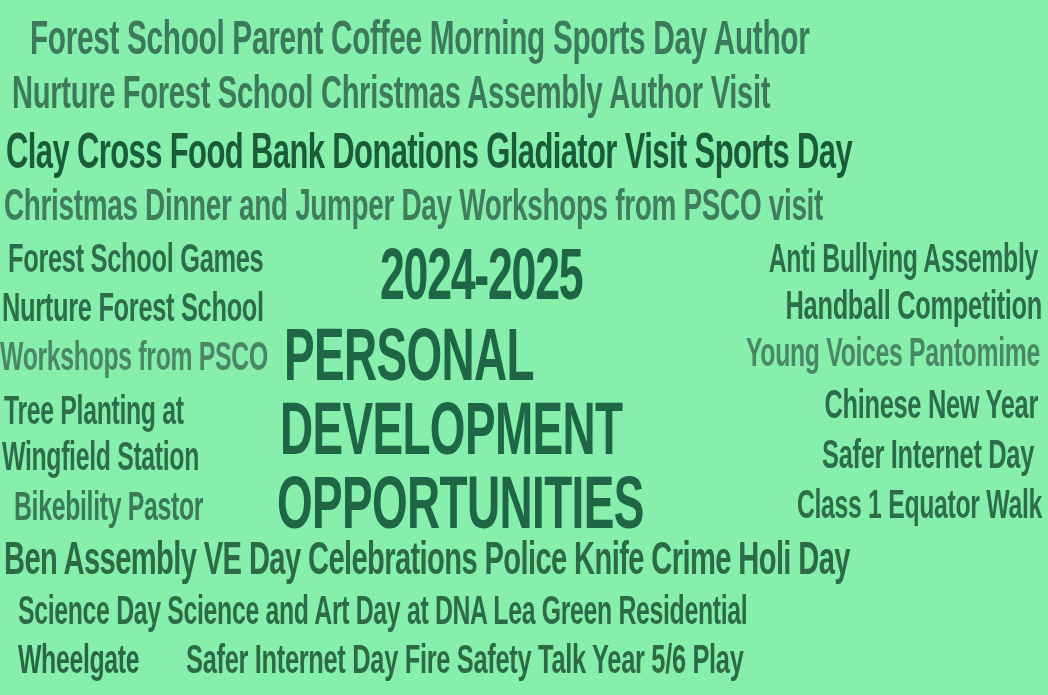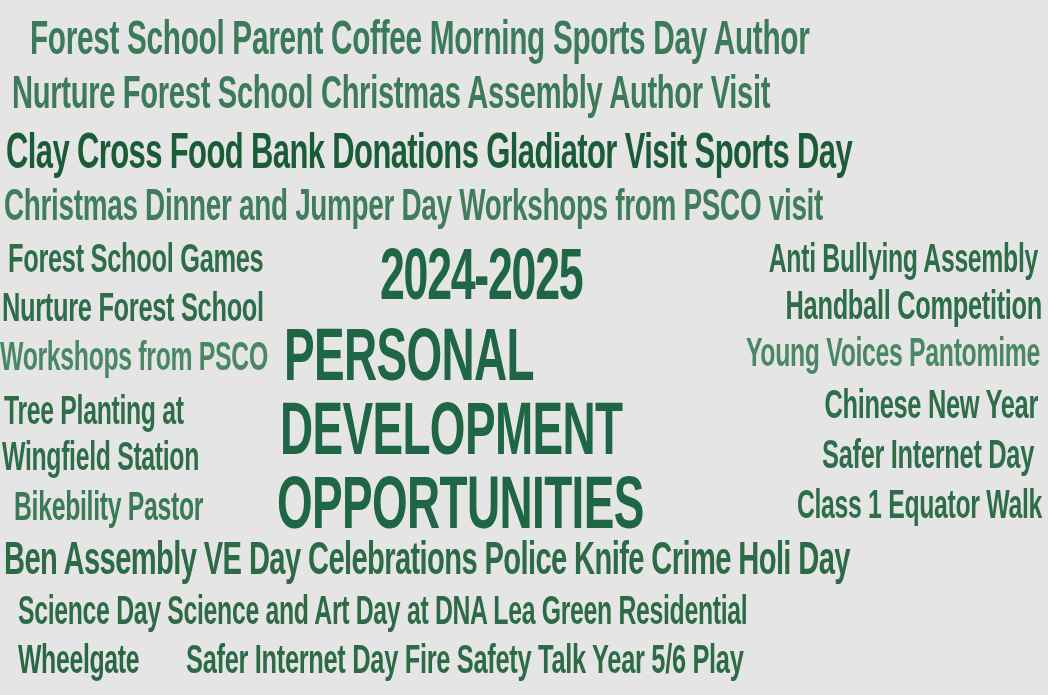--- a/index.html
+++ b/index.html
@@ -5,21 +5,21 @@
 <style>
   html, body {
     margin: 0;
     padding: 0;
     background: #ffffff;
   }
   #canvas {
     position: relative;
     width: 1048px;
     height: 695px;
-    background: #e5e5e5;
+    background: #86efac;
     overflow: hidden;
     font-family: "Liberation Sans", "DejaVu Sans", sans-serif;
   }
   .w {
     position: absolute;
     white-space: nowrap;
     line-height: 1;
     font-weight: 700;
     
     transform-origin: left top;

